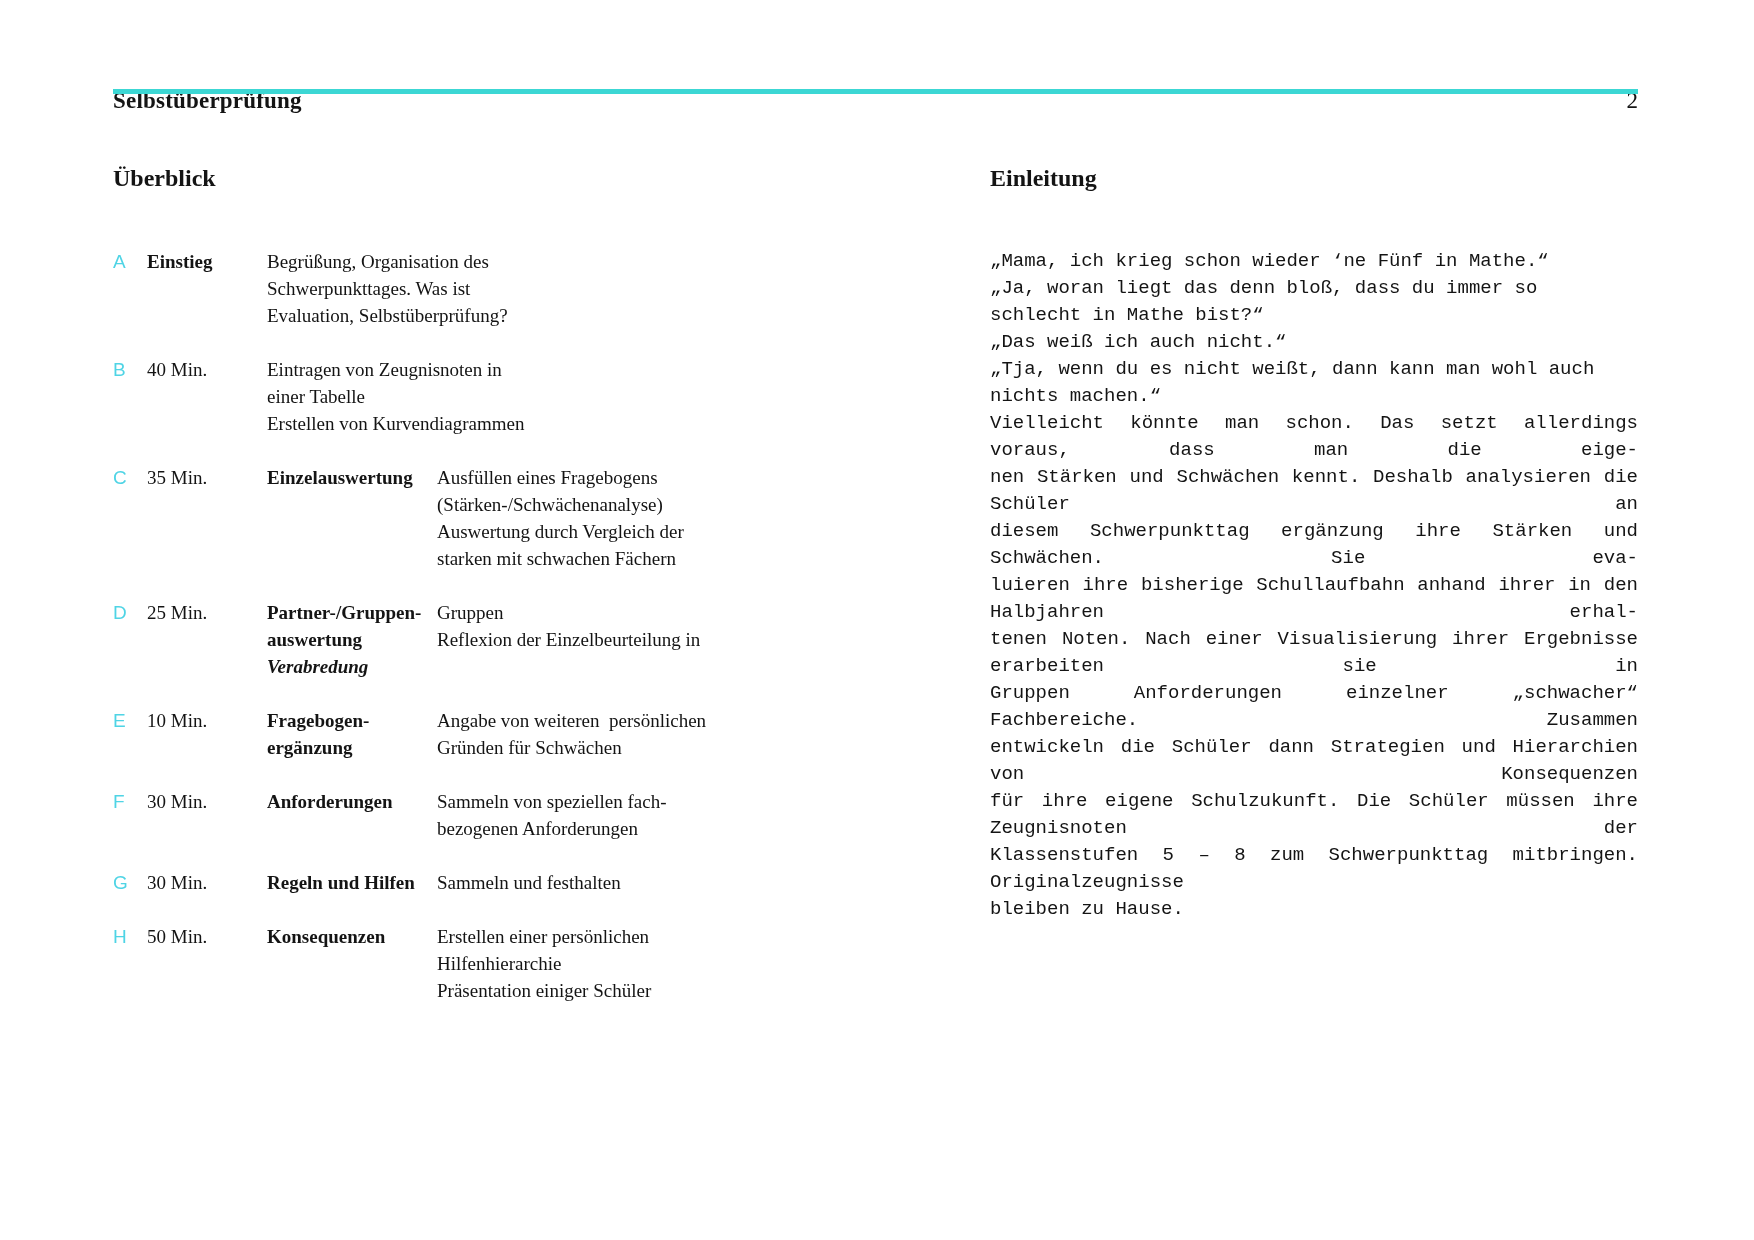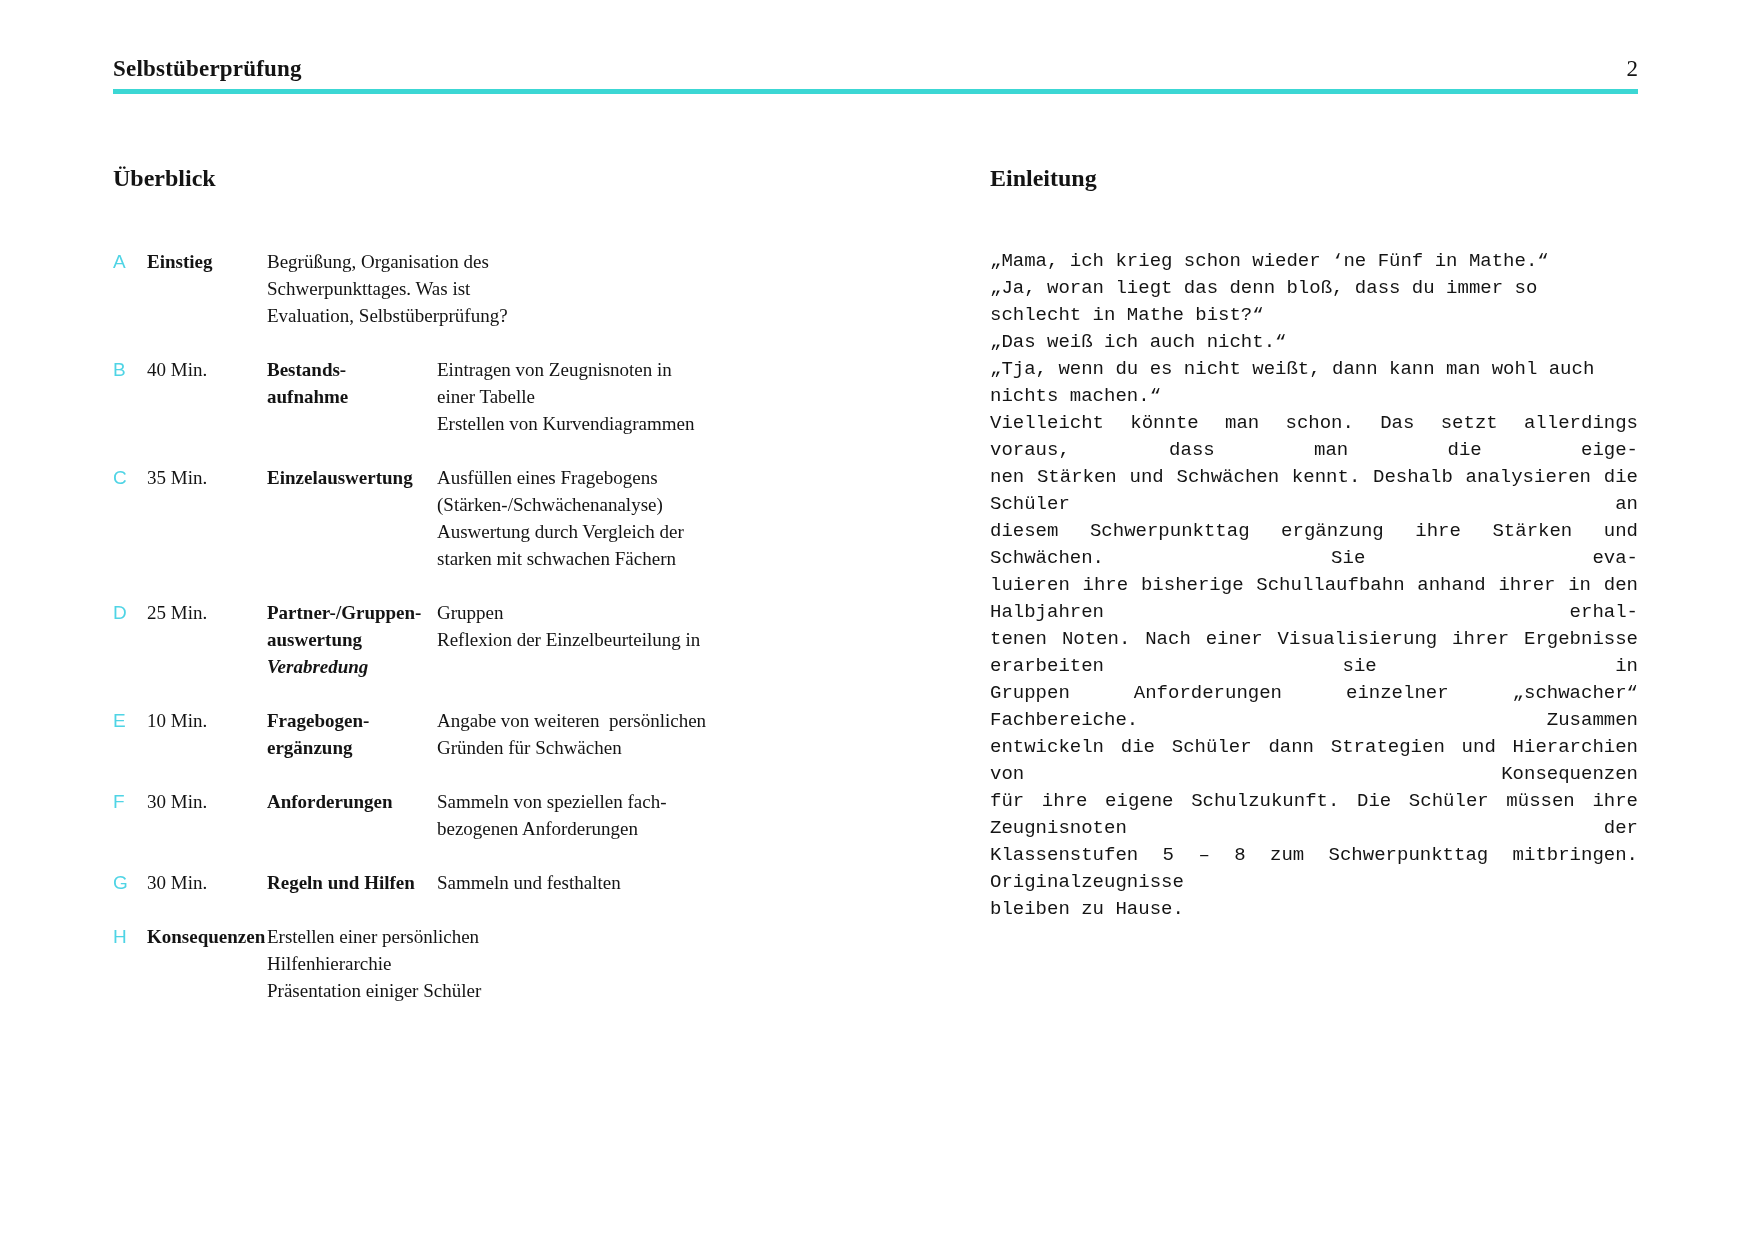--- a/index.html
+++ b/index.html
@@ -6,21 +6,21 @@
   .page{
     position:relative;
     width:1754px;height:1240px;
     background:#ffffff;
     font-family:"Liberation Serif", serif;
     color:#141414;
     overflow:hidden;
   }
   
   .header{position:absolute;left:113px;top:57px;width:1525px;}
-  .header-row{display:flex;justify-content:space-between;align-items:baseline;line-height:24px;}
+  .header-row{display:flex;justify-content:space-between;align-items:baseline;line-height:24px;margin-top:32px;}
   .page-title{font-size:23px;font-weight:bold;letter-spacing:0.2px;}
   .page-number{font-size:23px;font-weight:normal;}
   .header-rule{position:absolute;left:0;top:32px;width:100%;height:5px;background:var(--rule-color,#3cd7d4);}
   
   .col{position:absolute;top:166px;}
   .col-left{left:113px;width:770px;}
   .col-right{left:990px;width:648px;}
   .section-heading{margin:0;font-size:24px;font-weight:bold;line-height:24px;}
   
   .rows{margin-top:58px;}
@@ -68,24 +68,20 @@
           </div>
           <div class="desc">
             <div class="line">Begrüßung, Organisation des</div>
             <div class="line">Schwerpunkttages. Was ist</div>
             <div class="line">Evaluation, Selbstüberprüfung?</div>
           </div>
         </div>
         <div class="row">
           <div class="letter">B</div>
           <div class="time">40 Min.</div>
-          <div class="topic">
-            <div class="line">Bestands-</div>
-            <div class="line">aufnahme</div>
-          </div>
           <div class="desc">
             <div class="line">Eintragen von Zeugnisnoten in</div>
             <div class="line">einer Tabelle</div>
             <div class="line">Erstellen von Kurvendiagrammen</div>
           </div>
         </div>
         <div class="row">
           <div class="letter">C</div>
           <div class="time">35 Min.</div>
           <div class="topic">
@@ -139,20 +135,21 @@
           <div class="time">30 Min.</div>
           <div class="topic">
             <div class="line">Regeln und Hilfen</div>
           </div>
           <div class="desc">
             <div class="line">Sammeln und festhalten</div>
           </div>
         </div>
         <div class="row">
           <div class="letter">H</div>
+          <div class="time">50 Min.</div>
           <div class="topic">
             <div class="line">Konsequenzen</div>
           </div>
           <div class="desc">
             <div class="line">Erstellen einer persönlichen</div>
             <div class="line">Hilfenhierarchie</div>
             <div class="line">Präsentation einiger Schüler</div>
           </div>
         </div>
       </div>

